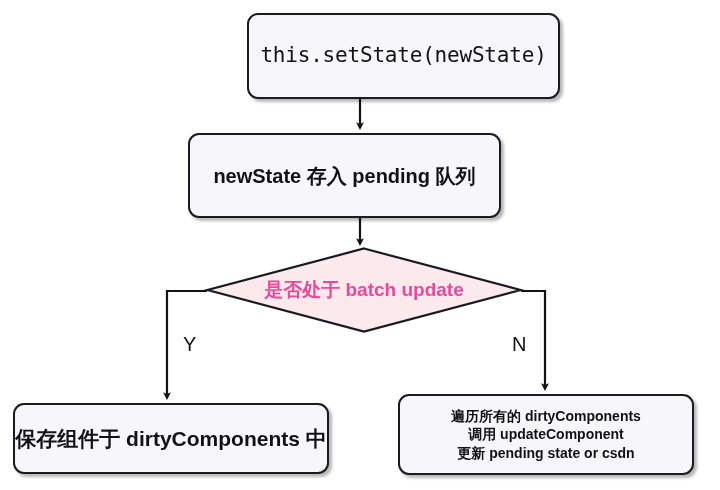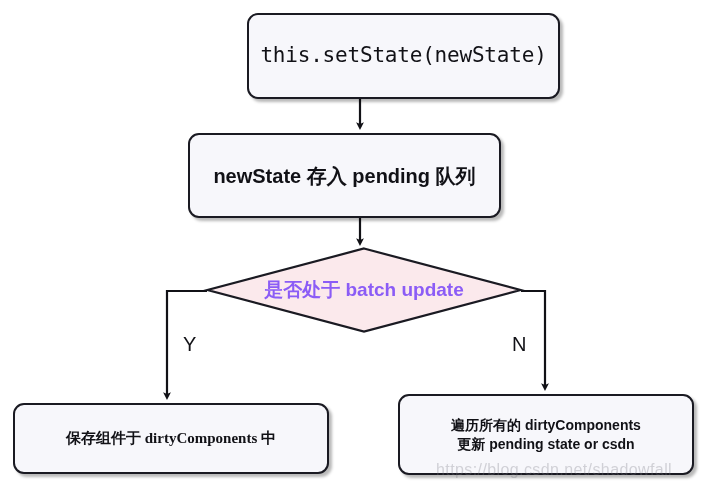--- a/index.html
+++ b/index.html
@@ -40,22 +40,22 @@
     font-family: "DejaVu Sans Mono", "Liberation Mono", monospace;
     font-size: 21px;
     letter-spacing: -0.2px;
   }
   .sans-lg {
     font-family: "Liberation Sans", sans-serif;
     font-size: 20px;
     font-weight: 700;
   }
   .sans-md {
-    font-family: Liberation Serif, serif;
-    font-size: 15px;
+    font-family: Liberation Sans, sans-serif;
+    font-size: 21px;
     font-weight: 700;
   }
   .sans-sm {
     font-family: "Liberation Sans", sans-serif;
     font-size: 14px;
     font-weight: 700;
   }
 
   
   #node-setstate  { left: 204px; top: 13px;  width: 313px; height: 86px; margin-left: 43px; }
@@ -81,21 +81,21 @@
     left: 0;
     top: 0;
     width: 100%;
     height: 100%;
     display: flex;
     align-items: center;
     justify-content: center;
     font-family: "Liberation Sans", sans-serif;
     font-size: 19px;
     font-weight: 700;
-    color: #8b5cf6;
+    color: #ec4899;
     white-space: nowrap;
     pointer-events: none;
   }
 
   
   #connectors {
     position: absolute;
     left: 0;
     top: 0;
     width: 720px;
@@ -173,18 +173,18 @@
 
   <div class="branch-label" id="label-yes">Y</div>
   <div class="branch-label" id="label-no">N</div>
 
   <div class="node" id="node-save">
     <div class="line sans-md">保存组件于 dirtyComponents 中</div>
   </div>
 
   <div class="node" id="node-traverse">
     <div class="line sans-sm">遍历所有的 dirtyComponents</div>
+    <div class="line sans-sm">调用 updateComponent</div>
     <div class="line sans-sm">更新 pending state or csdn</div>
   </div>
 
-  <div id="watermark">https://blog.csdn.net/shadowfall</div>
 
 </div>
 
 </body></html>

